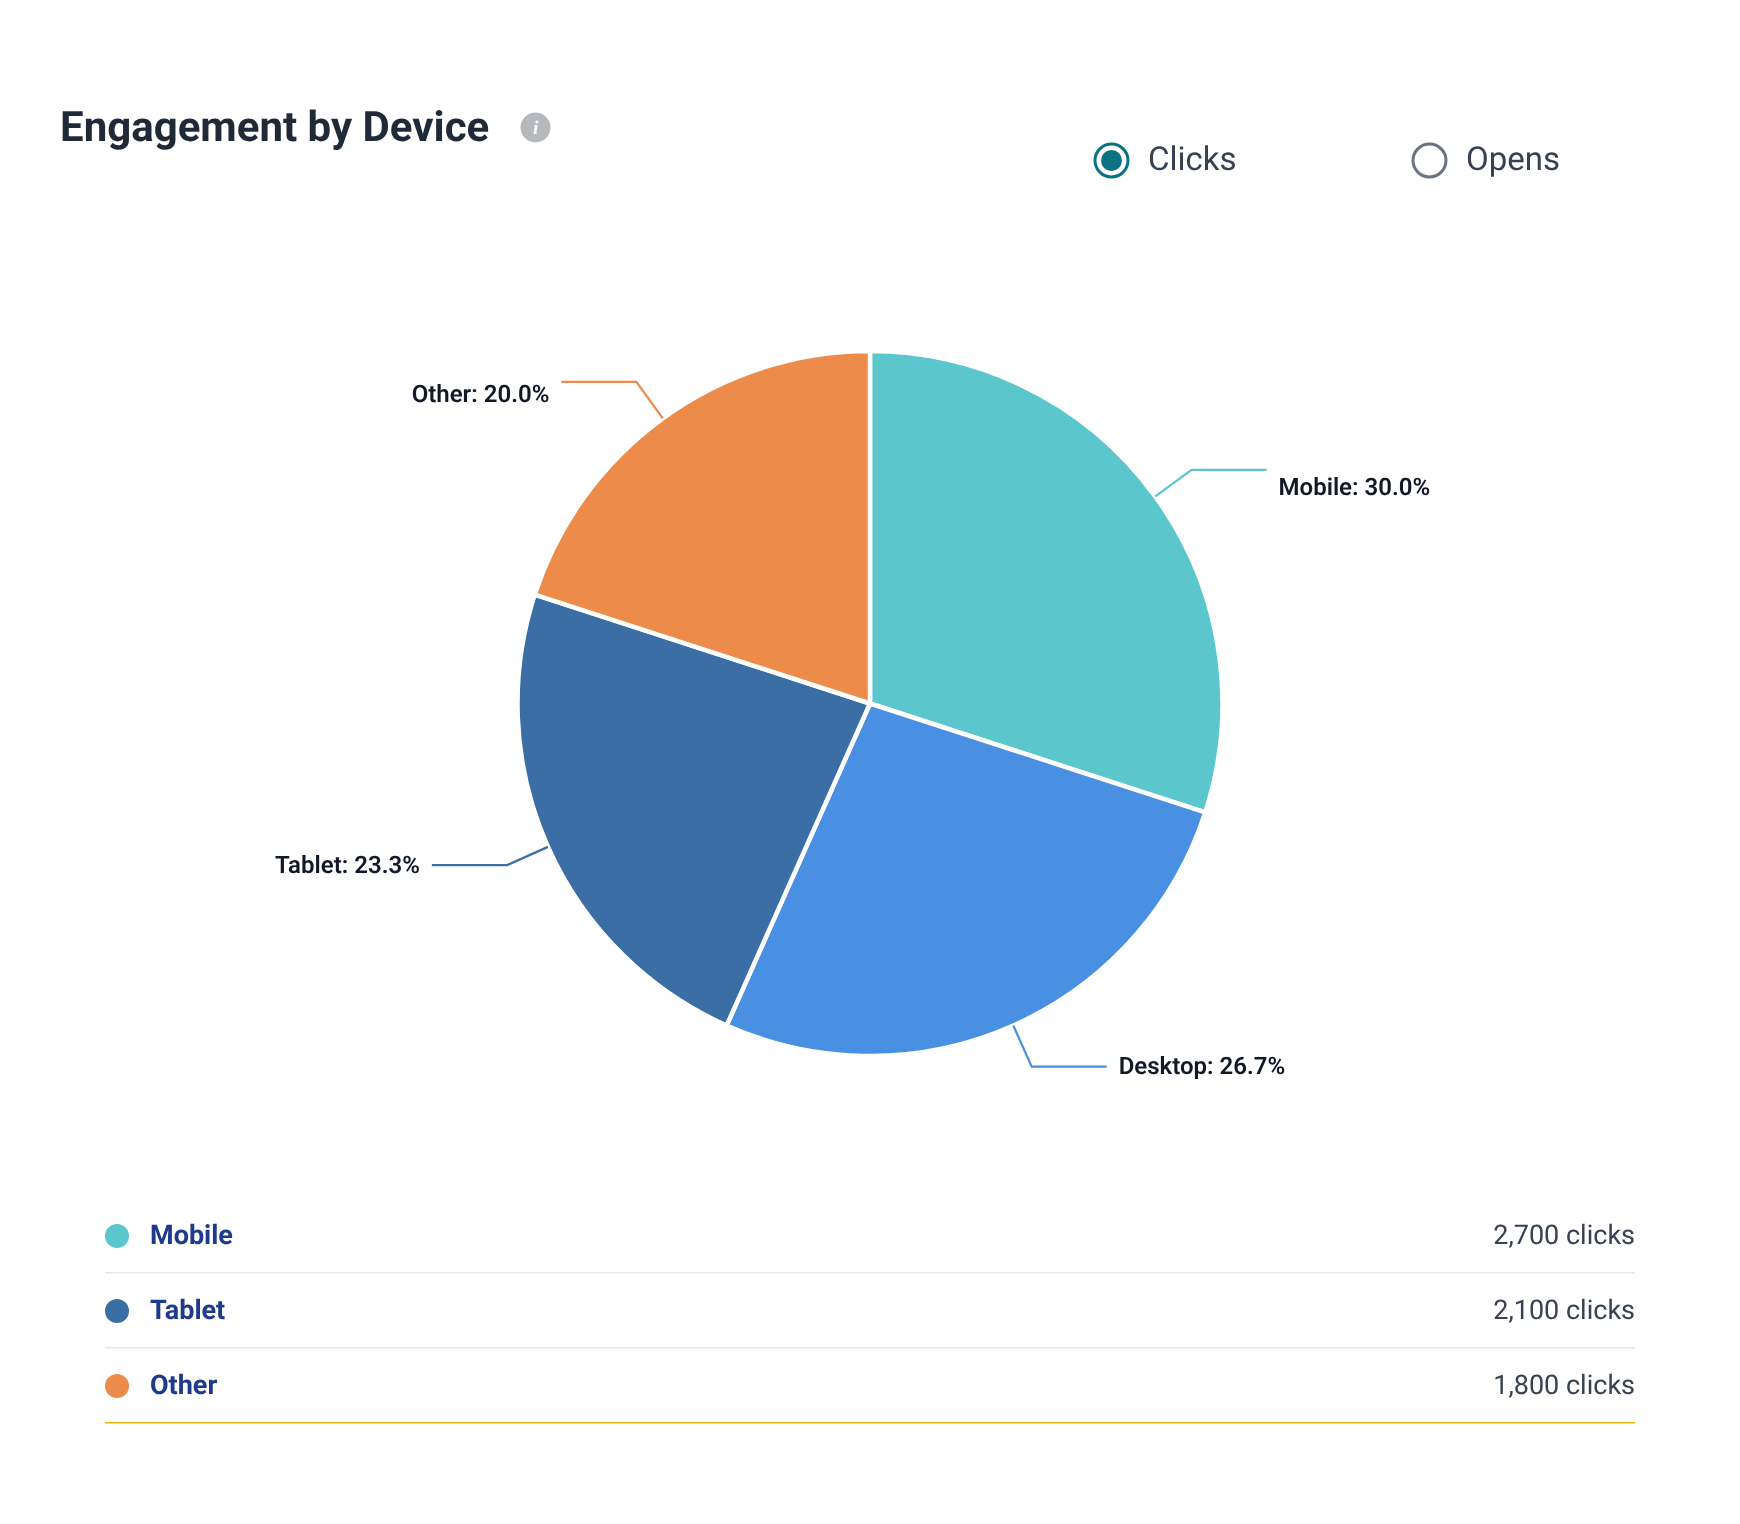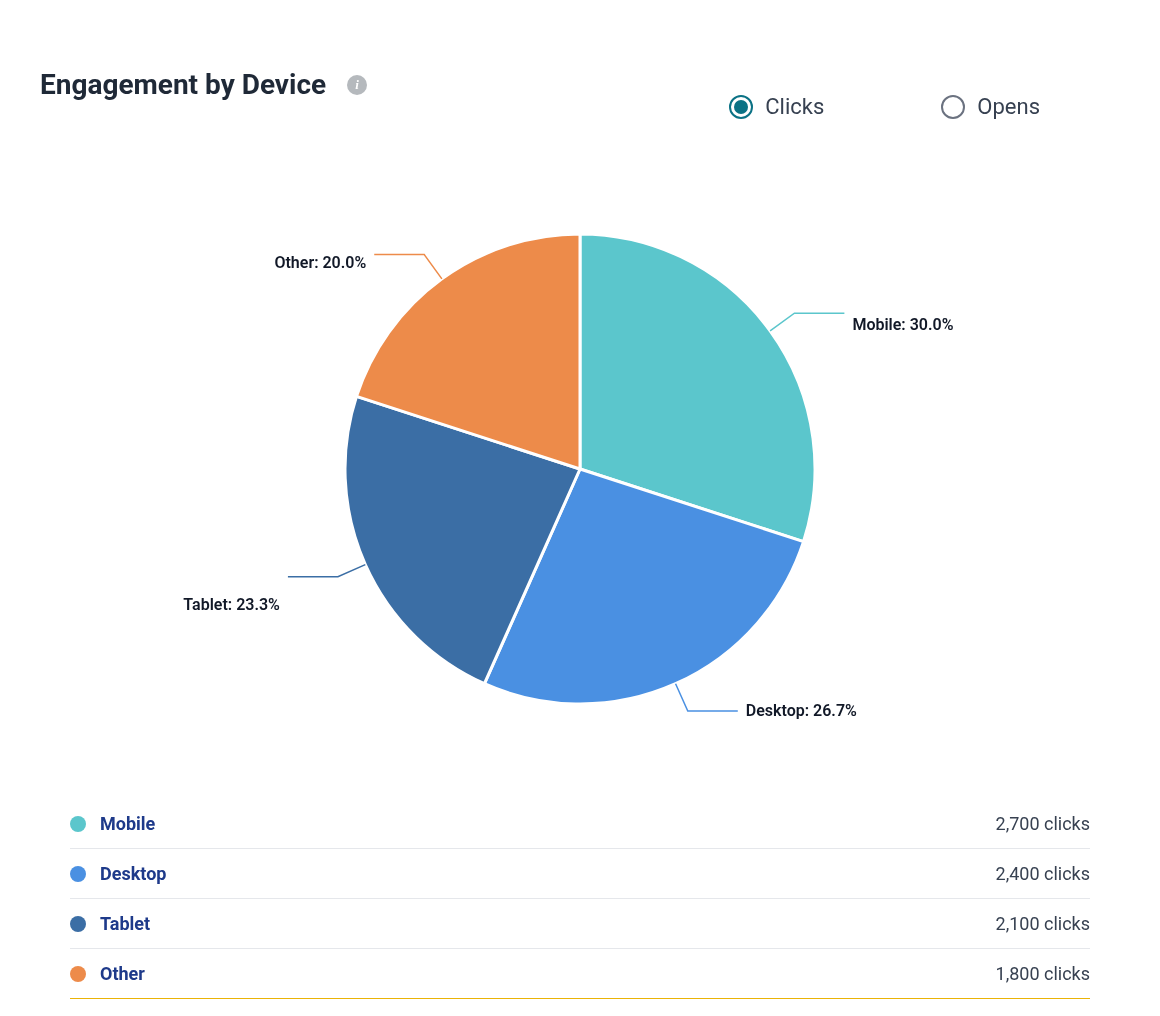--- a/index.html
+++ b/index.html
@@ -149,21 +149,21 @@
       <div class="radio-item">
         <span class="radio-circle"></span>
         <span class="radio-label">Opens</span>
       </div>
     </div>
   </div>
 
   <div class="chart-zone" id="chart-zone">
       <div class="slice-label" style="top: 154.237px; left: 812.39px; margin-top: 12px;">Mobile: 30.0%</div>
       <div class="slice-label" style="top: 552.09px; left: 705.785px;">Desktop: 26.7%</div>
-      <div class="slice-label" style="top: 417.785px; right: 840.09px; margin-top: 28px;">Tablet: 23.3%</div>
+      <div class="slice-label" style="top: 417.785px; right: 840.09px;">Tablet: 23.3%</div>
       <div class="slice-label" style="top: 104px; right: 753.763px;">Other: 20.0%</div>
       <svg width="1080" height="640" class="pie" style="left: 50%; top: 50%;">
         <path d="M 540 320 L 540 85 A 235 235 0 0 1 763.4982813293611 392.61899367811264 Z" fill="#5bc6cc" stroke="#ffffff" stroke-width="3"></path>
         <path d="M 540 320 L 763.4982813293611 392.61899367811264 A 235 235 0 0 1 444.416888877187 534.6831825460113 Z" fill="#4a90e2" stroke="#ffffff" stroke-width="3"></path>
         <path d="M 540 320 L 444.416888877187 534.6831825460113 A 235 235 0 0 1 316.5017186706389 247.3810063218873 Z" fill="#3b6ea5" stroke="#ffffff" stroke-width="3"></path>
         <path d="M 540 320 L 316.5017186706389 247.3810063218873 A 235 235 0 0 1 540 85 Z" fill="#ed8b4a" stroke="#ffffff" stroke-width="3"></path>
         <path d="M 730.1189936781127 181.87046571126882 L 754.389503509361 164.23690814249463 L 804.389503509361 164.23690814249463" stroke="#5bc6cc" stroke-width="1.5" fill="none"></path>
         <path d="M 635.5831111228131 534.6831825460113 L 647.785210415087 562.0895462752892 L 697.785210415087 562.0895462752892" stroke="#4a90e2" stroke-width="1.5" fill="none"></path>
         <path d="M 325.31681745398885 415.5831111228131 L 297.9104537247108 427.78521041508714 L 247.9104537247108 427.78521041508714" stroke="#3b6ea5" stroke-width="1.5" fill="none"></path>
         <path d="M 401.8704657112688 129.88100632188738 L 384.2369081424946 105.61049649063895 L 334.2369081424946 105.61049649063895" stroke="#ed8b4a" stroke-width="1.5" fill="none"></path>
@@ -173,27 +173,20 @@
   <div class="legend" id="legend">
       <div class="legend-row">
         <div class="legend-left">
           <span class="legend-dot" style="background: rgb(91, 198, 204);"></span>
           <span class="legend-name">Mobile</span>
         </div>
         <span class="legend-value">2,700 clicks</span>
       </div>
       <div class="legend-row">
         <div class="legend-left">
-          <span class="legend-dot" style="background: rgb(74, 144, 226);"></span>
-          <span class="legend-name">Desktop</span>
-        </div>
-        <span class="legend-value">2,400 clicks</span>
-      </div>
-      <div class="legend-row">
-        <div class="legend-left">
           <span class="legend-dot" style="background: rgb(59, 110, 165);"></span>
           <span class="legend-name">Tablet</span>
         </div>
         <span class="legend-value">2,100 clicks</span>
       </div>
       <div class="legend-row">
         <div class="legend-left">
           <span class="legend-dot" style="background: rgb(237, 139, 74);"></span>
           <span class="legend-name">Other</span>
         </div>

